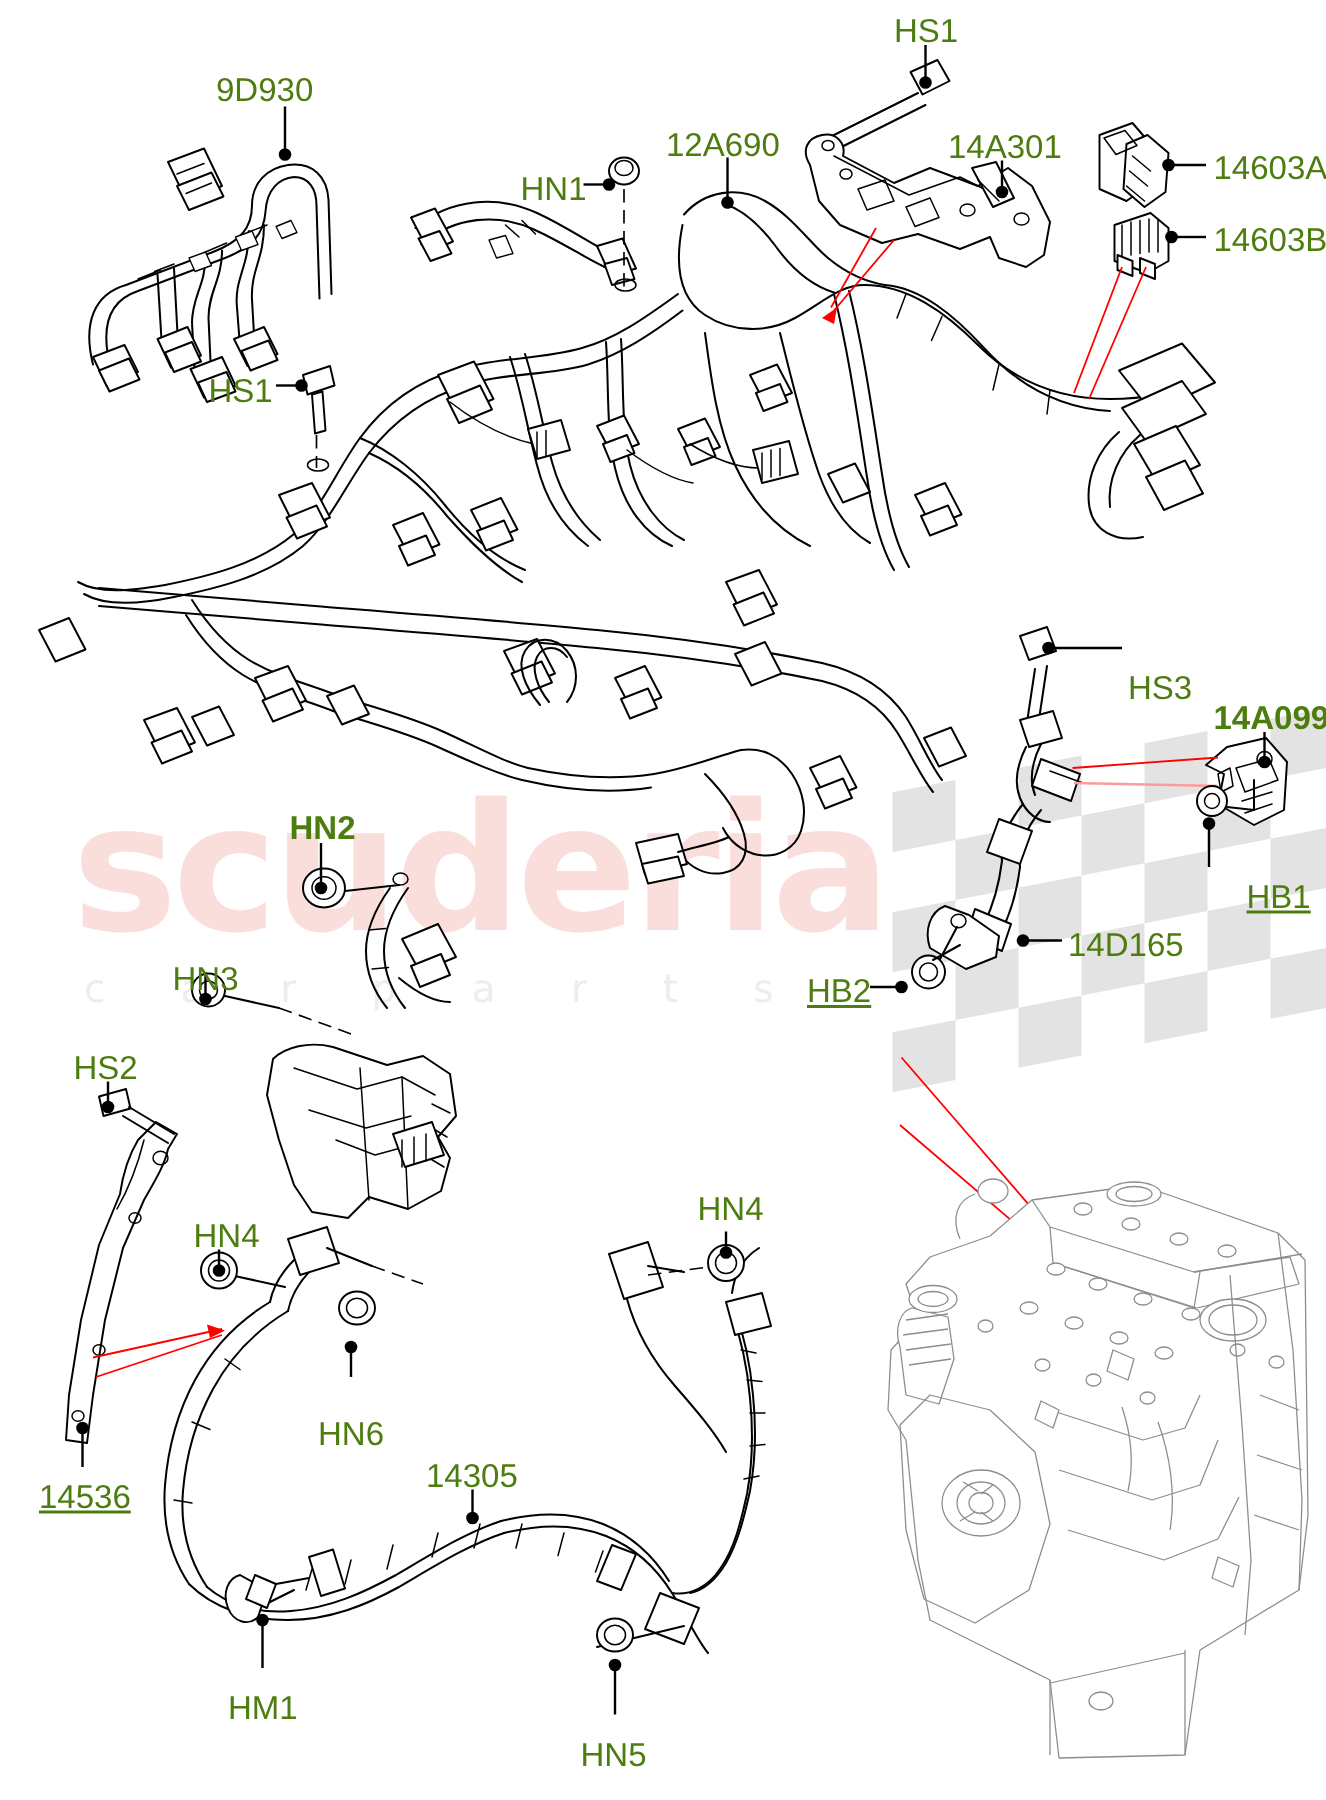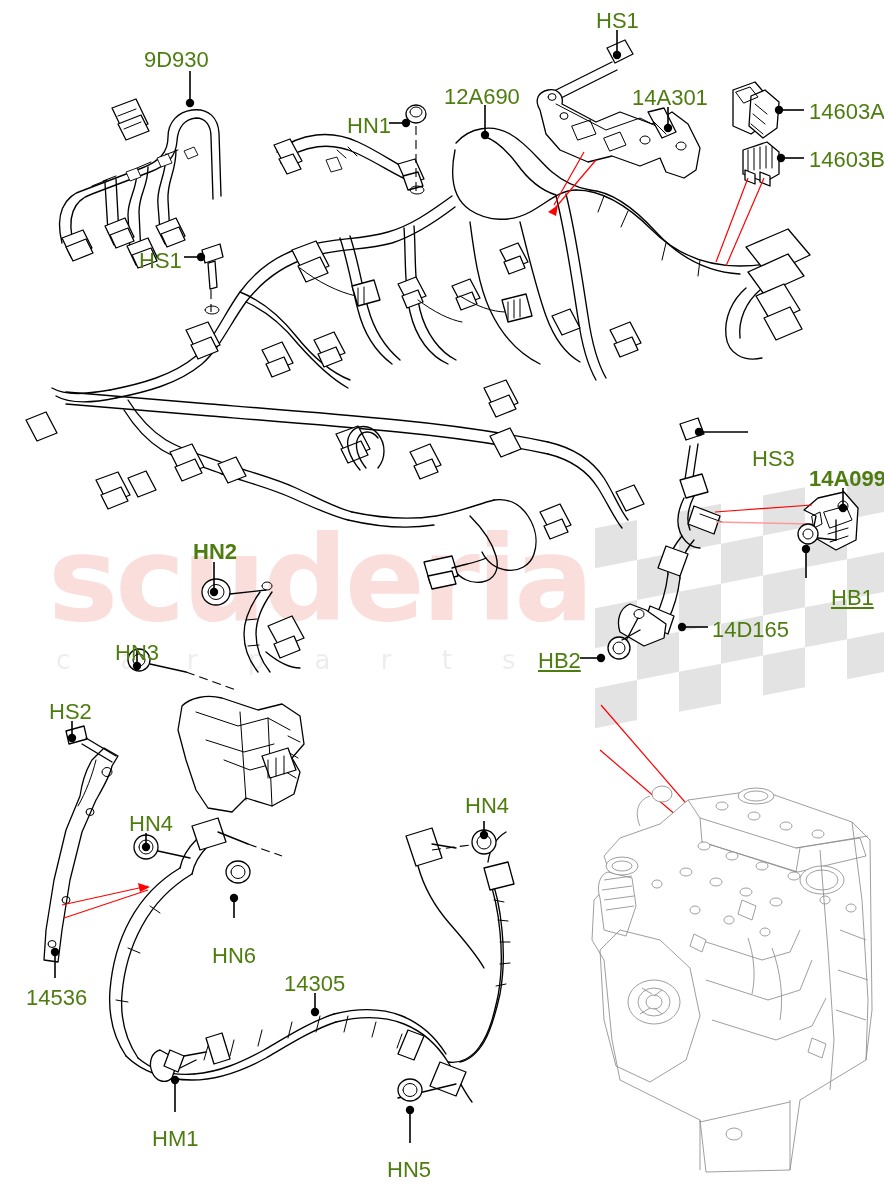--- a/index.html
+++ b/index.html
@@ -682,18 +682,18 @@
   <div class="lbl" style="left:809px;top:466px;font-weight:bold;">14A099</div>
   <div class="lbl" style="left:831px;top:585px;text-decoration:underline;">HB1</div>
   <div class="lbl" style="left:712px;top:617px;">14D165</div>
   <div class="lbl" style="left:538px;top:648px;text-decoration:underline;">HB2</div>
   <div class="lbl" style="left:193px;top:539px;font-weight:bold;">HN2</div>
   <div class="lbl" style="left:115px;top:626px;margin-top:14px;">HN3</div>
   <div class="lbl" style="left:49px;top:699px;">HS2</div>
   <div class="lbl" style="left:129px;top:811px;">HN4</div>
   <div class="lbl" style="left:465px;top:793px;">HN4</div>
   <div class="lbl" style="left:212px;top:925px;margin-top:18px;">HN6</div>
-  <div class="lbl" style="left:26px;top:985px;">14536</div>
+  <div class="lbl" style="left:26px;top:985px;text-decoration:underline;">14536</div>
   <div class="lbl" style="left:284px;top:971px;">14305</div>
   <div class="lbl" style="left:152px;top:1126px;">HM1</div>
   <div class="lbl" style="left:387px;top:1157px;text-align:center;">HN5</div>
 
 </div>
 
 </body></html>

